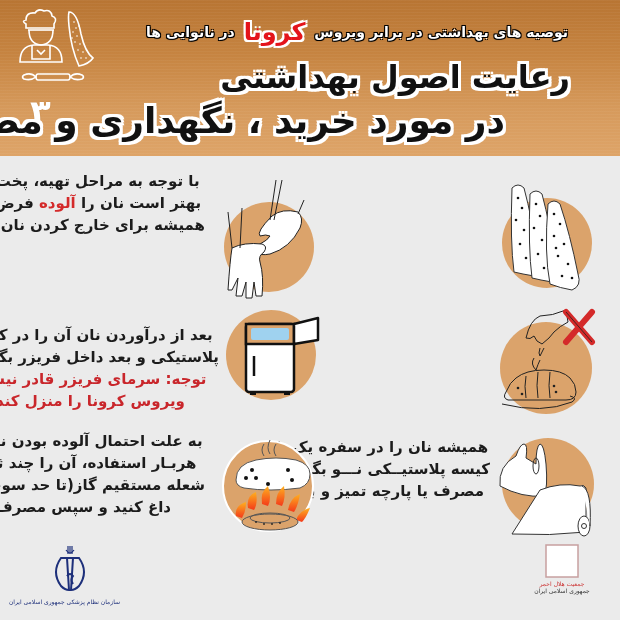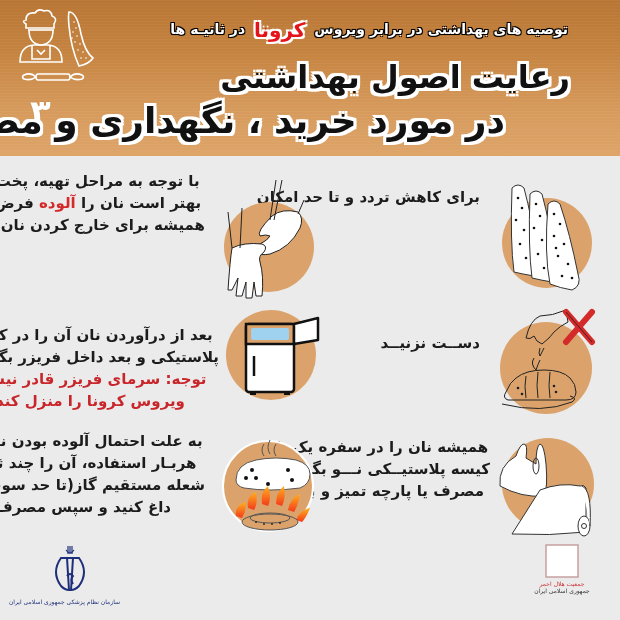--- a/index.html
+++ b/index.html
@@ -15,21 +15,21 @@
     position: absolute; inset: 0;
     background: repeating-linear-gradient(180deg, rgba(255,255,255,0.04) 0 1px, rgba(0,0,0,0) 1px 3px);
   }
   .subtitle {
     position: absolute; top: 18px; right: 52px; direction: rtl;
     font-family: "DejaVu Sans", sans-serif; font-weight: bold; font-size: 14px;
     color: #fff; white-space: nowrap;
     text-shadow: -1px -1px 0 #000, 1px -1px 0 #000, -1px 1px 0 #000, 1px 1px 0 #000, 0 0 2px #000;
   }
   .subtitle .corona {
-    color: #e4141b; font-size: 20px; vertical-align: -3px;
+    color: #e4141b; font-size: 24px; vertical-align: -3px;
     text-shadow: -2px -2px 0 #fff, 2px -2px 0 #fff, -2px 2px 0 #fff, 2px 2px 0 #fff, 0 0 3px #fff;
     margin: 4px 4px;
   }
   .title1, .title2 {
     position: absolute; direction: rtl; font-weight: bold; color: #111;
     white-space: nowrap; font-family: "DejaVu Sans", sans-serif;
     text-shadow: -3px -3px 0 #fff, 3px -3px 0 #fff, -3px 3px 0 #fff, 3px 3px 0 #fff,
                  0 -3px 0 #fff, 0 3px 0 #fff, -3px 0 0 #fff, 3px 0 0 #fff;
   }
   .title1 { top: 58px; right: 50px; font-size: 32px; }
@@ -94,21 +94,21 @@
         <circle cx="65" cy="20" r="0.8"></circle>
         <circle cx="58" cy="32" r="0.8"></circle>
     </g>
   </svg>
 
   <div class="number">۳</div>
 
   <div class="subtitle">
     <span>توصیه های بهداشتی در برابر ویروس</span>
     <span class="corona">کرونا</span>
-    <span>در ثانیـه ها</span>
+    <span>در نانوایی ها</span>
   </div>
   <div class="title1">رعایت اصول بهداشتی</div>
   <div class="title2">در مورد خرید ، نگهداری و مصرف نان</div>
 </div>
 
 <div class="card" style="left:310px; top:160px;">
   <div class="illus" style="left:192px; top:8px;">
     <div class="circle" style="left:0; top:30px; width:90px; height:90px;"></div>
     <svg style="position:absolute; left:-4px; top:0;" width="100" height="130" viewBox="0 0 100 130">
       <g fill="#fff" stroke="#333" stroke-width="1">
@@ -135,21 +135,20 @@
         <circle cx="66" cy="76" r="1.3"></circle>
           <circle cx="60" cy="88" r="1.3"></circle>
           <circle cx="70" cy="96" r="1.3"></circle>
         <circle cx="64" cy="108" r="1.3"></circle>
           <circle cx="74" cy="110" r="1.3"></circle>
           <circle cx="58" cy="80" r="1.3"></circle>
       </g>
     </svg>
   </div>
   <div class="text" style="right:140px; top:26px;">
-    <div>برای کاهش تردد و تا حد امکان</div>
   </div>
 </div>
 
 <div class="card" style="left:0; top:160px;">
   <div class="illus" style="left:212px; top:12px;">
     <div class="circle" style="left:12px; top:30px; width:90px; height:90px;"></div>
     <svg style="position:absolute; left:0; top:0;" width="110" height="130" viewBox="0 0 110 130">
       <g fill="#fff" stroke="#222" stroke-width="1">
         <path d="M60 44 q10-8 26-4 q6 6 2 16 q-10 20 -30 26 q-10 2 -16 -2 q-2 -6 6 -8 q8 -4 10 -8 q-4 -2 -10 0 q-4 -4 12 -20z"></path>
         <path d="M20 76 q12-6 30-4 q6 2 2 8 q-6 4 -4 10 q4 14 2 34 h-6 l-2 -14 l-2 16 h-6 l0 -16 l-4 14 h-6 l2 -18 l-6 12 h-4 q2 -30 4 -42z"></path>
@@ -197,21 +196,20 @@
       <g stroke="#d42a2a" stroke-width="6" stroke-linecap="round">
         <line x1="70" y1="14" x2="96" y2="44"></line>
         <line x1="96" y1="14" x2="70" y2="44"></line>
       </g>
       <g stroke="#222" stroke-width="0.8" fill="none">
         <line x1="70" y1="14" x2="96" y2="44"></line>
       </g>
     </svg>
   </div>
   <div class="text" style="right:140px; top:40px;">
-    <div>دســت نزنیــد</div>
   </div>
 </div>
 
 <div class="card" style="left:4px; top:292px;padding-left:16px;">
   <div class="illus" style="left:222px; top:10px;">
     <div class="circle" style="left:0; top:8px; width:90px; height:90px;"></div>
     <svg style="position:absolute; left:0; top:0;" width="110" height="110" viewBox="0 0 110 110">
       <rect x="20" y="22" width="48" height="68" rx="3" fill="#fff" stroke="#111" stroke-width="2.5"></rect>
       <rect x="20" y="22" width="48" height="20" fill="#dba36b" stroke="#111" stroke-width="2.5"></rect>
       <rect x="25" y="26" width="38" height="12" rx="2" fill="#9fd2ef"></rect>

